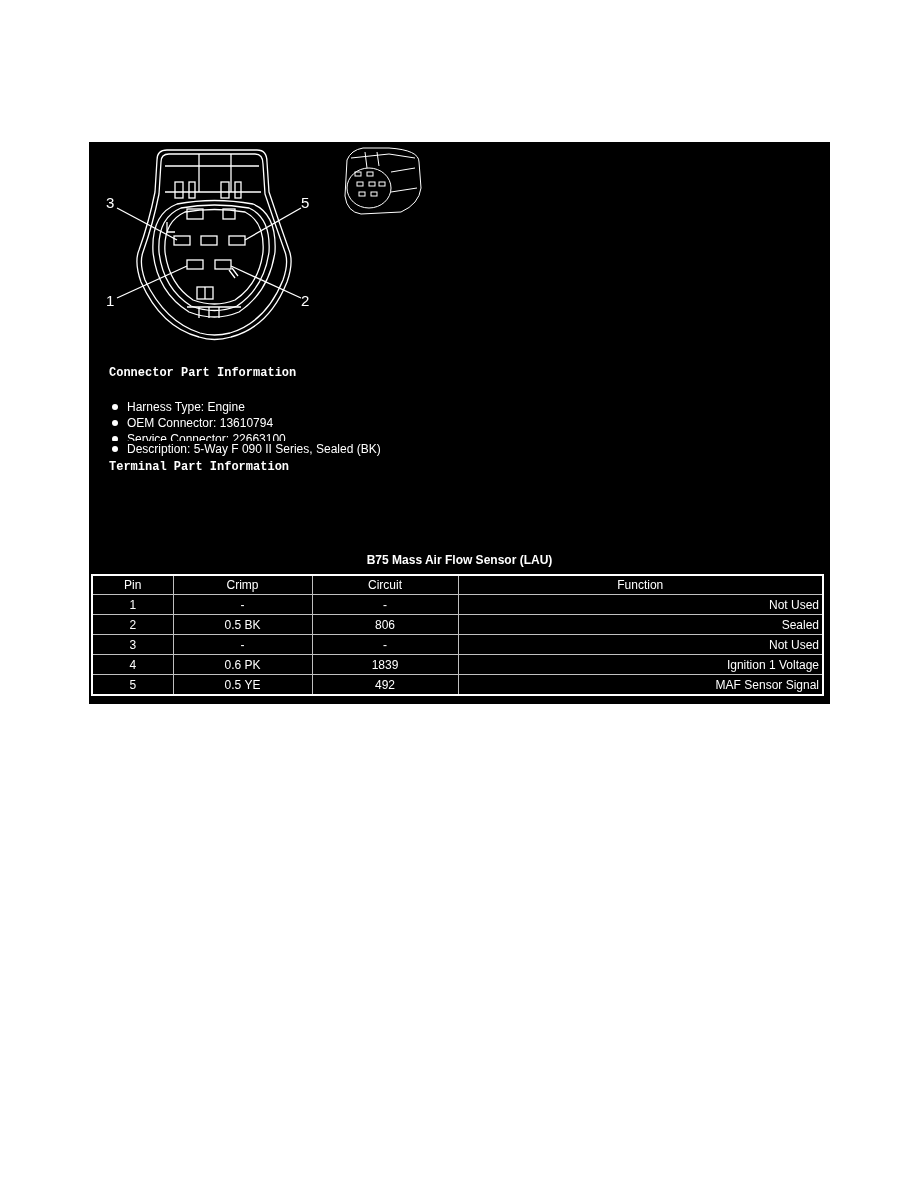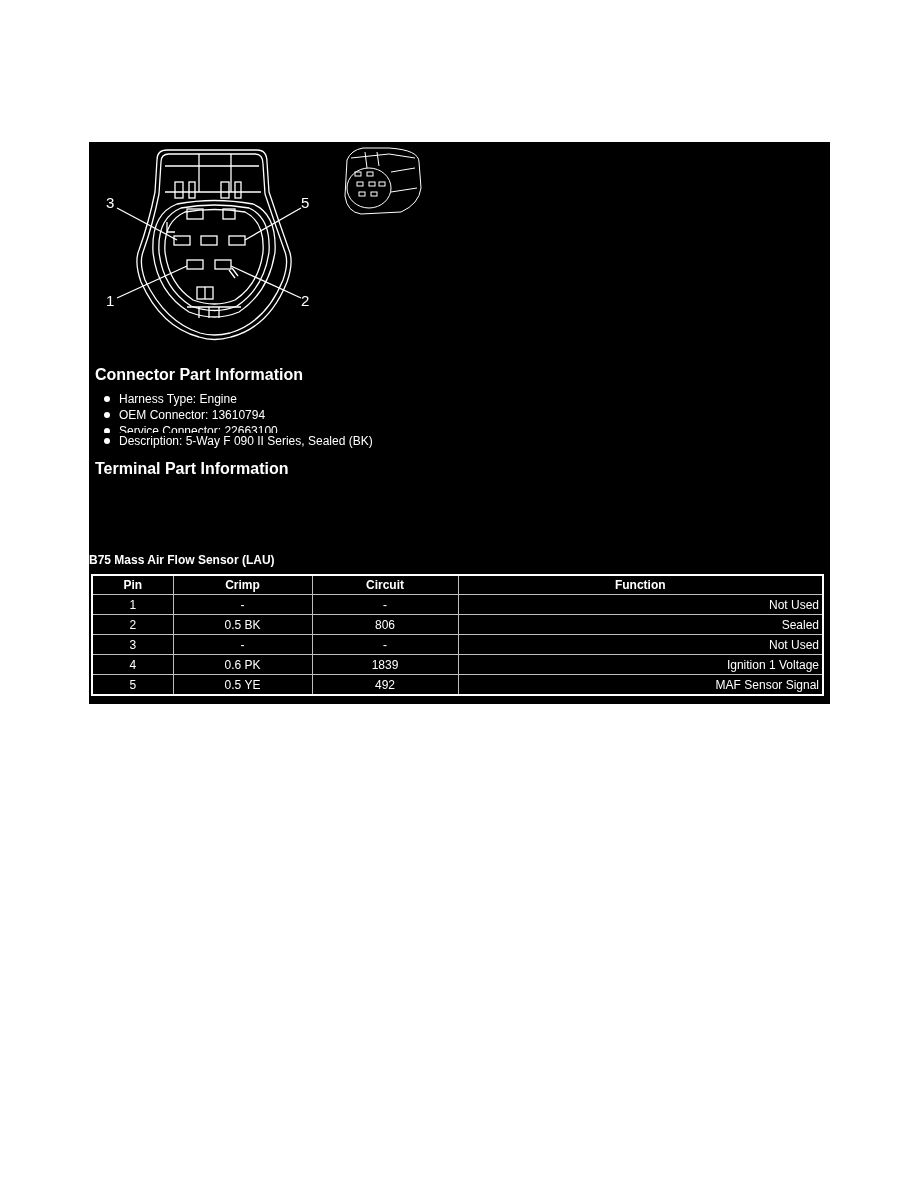--- a/index.html
+++ b/index.html
@@ -3,43 +3,43 @@
   <meta charset="utf-8">
   <style>
     html, body { margin: 0; padding: 0; background: #ffffff; }
     body { width: 918px; height: 1188px; position: relative; font-family: "Liberation Sans", sans-serif; }
     .panel {
       position: absolute; left: 89px; top: 142px; width: 741px; height: 562px;
       background: #000000; color: #ffffff;
     }
     .diagram { position: absolute; left: 0; top: 0; }
     .section-title {
-      position: absolute; left: 6px; font-size: 16px; font-weight: bold; color: #ffffff;
+      position: absolute; left: 20px; font-size: 12px; font-weight: bold; color: #ffffff; font-family: Liberation Mono, monospace;
     }
-    .bullets { position: absolute; left: 14px; margin: 0; padding: 0; list-style: none; }
+    .bullets { position: absolute; left: 14px; margin: 8px; padding: 0; list-style: none; }
     .bullets li {
       position: relative; font-size: 12px; line-height: 16px; height: 16px; padding-left: 16px; color: #ffffff;
       white-space: nowrap;
     }
     .bullets li .dot {
       position: absolute; left: 1px; top: 5px; width: 6px; height: 6px; border-radius: 50%; background: #ffffff;
     }
     .bullets li.clipped { height: 10px; overflow: hidden; }
     .table-title {
-      position: absolute; left: 0; width: 741px; top: 411px; text-align: left;
+      position: absolute; left: 0; width: 741px; top: 411px; text-align: center;
       font-size: 12px; font-weight: bold; color: #ffffff;
     }
     table.pins {
       position: absolute; left: 2px; top: 432px; width: 733px;
       border-collapse: collapse; border: 2px solid #ffffff; color: #ffffff; font-size: 12px;
     }
     table.pins th, table.pins td {
       border: 1px solid #bfbfbf; height: 19px; padding: 0 3px; text-align: center;
     }
-    table.pins th { font-weight: bold; height: 18px; }
+    table.pins th { font-weight: normal; height: 18px; }
     table.pins td.fn { text-align: right; }
   </style>
 </head>
 <body>
 
 <div class="panel">
 
   <svg class="diagram" width="741" height="210" viewBox="0 0 741 210">
     <g fill="none" stroke="#ffffff" stroke-width="1.3">
 

